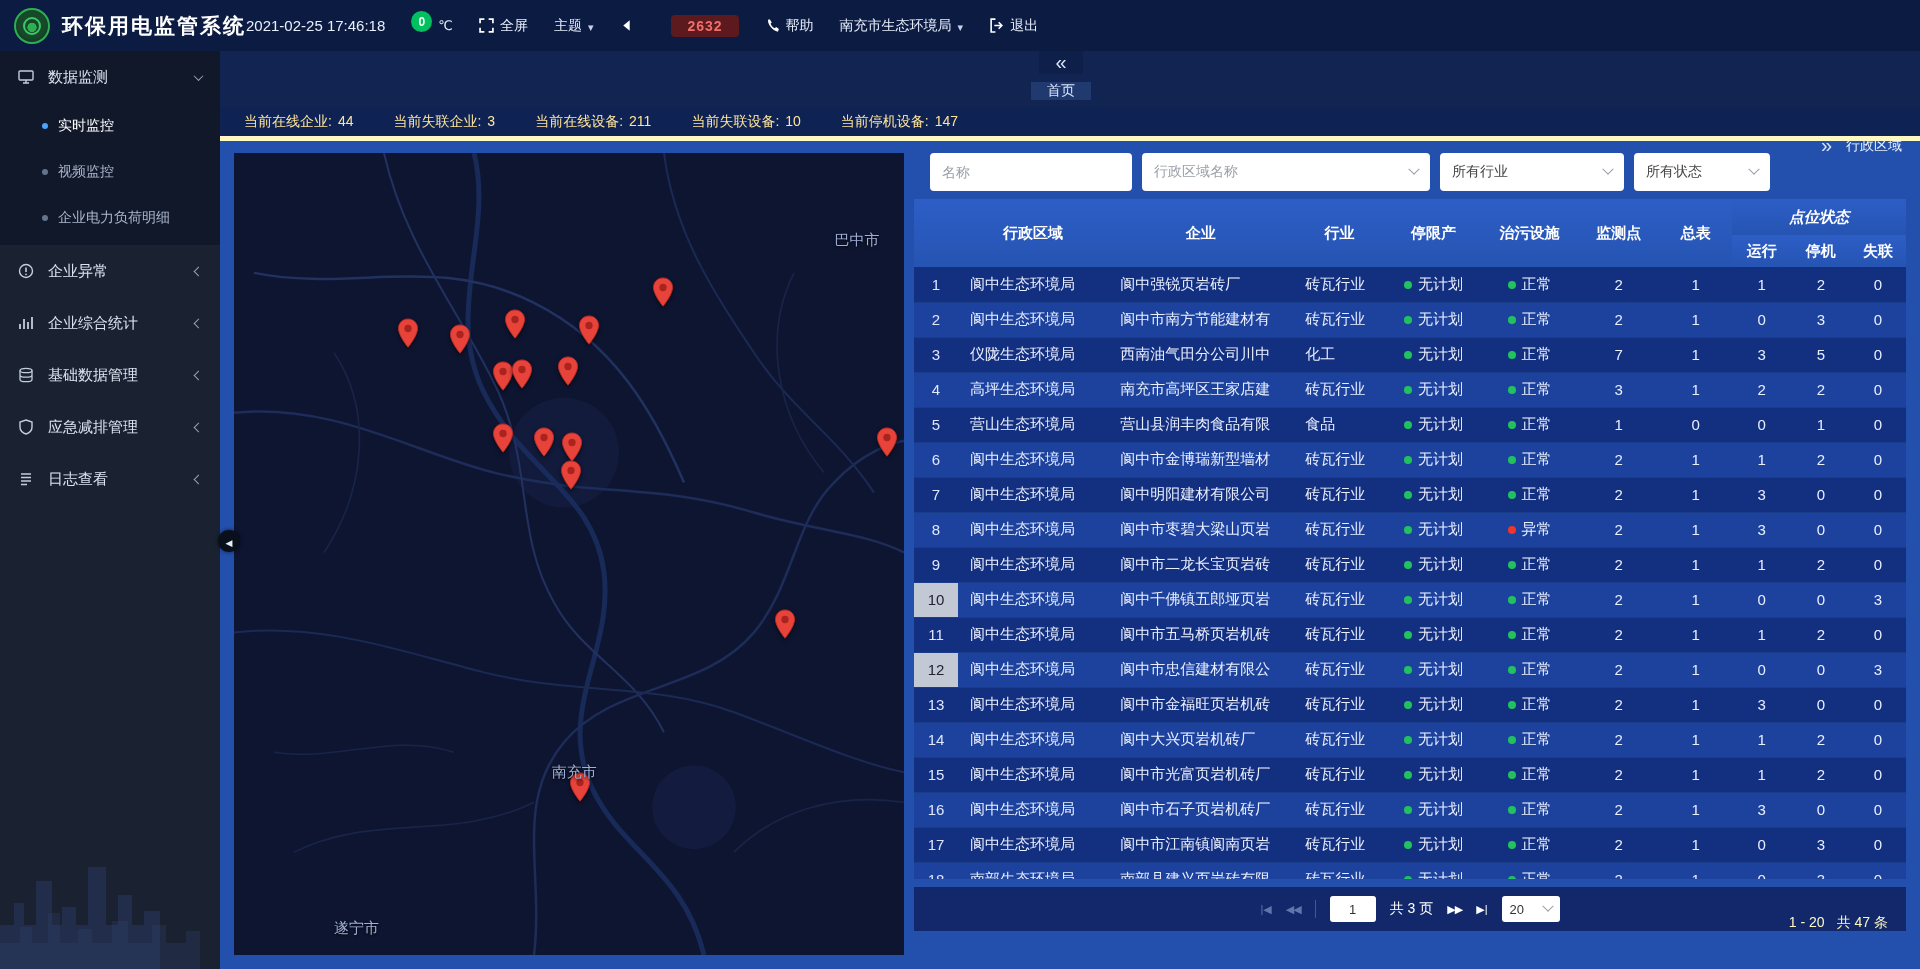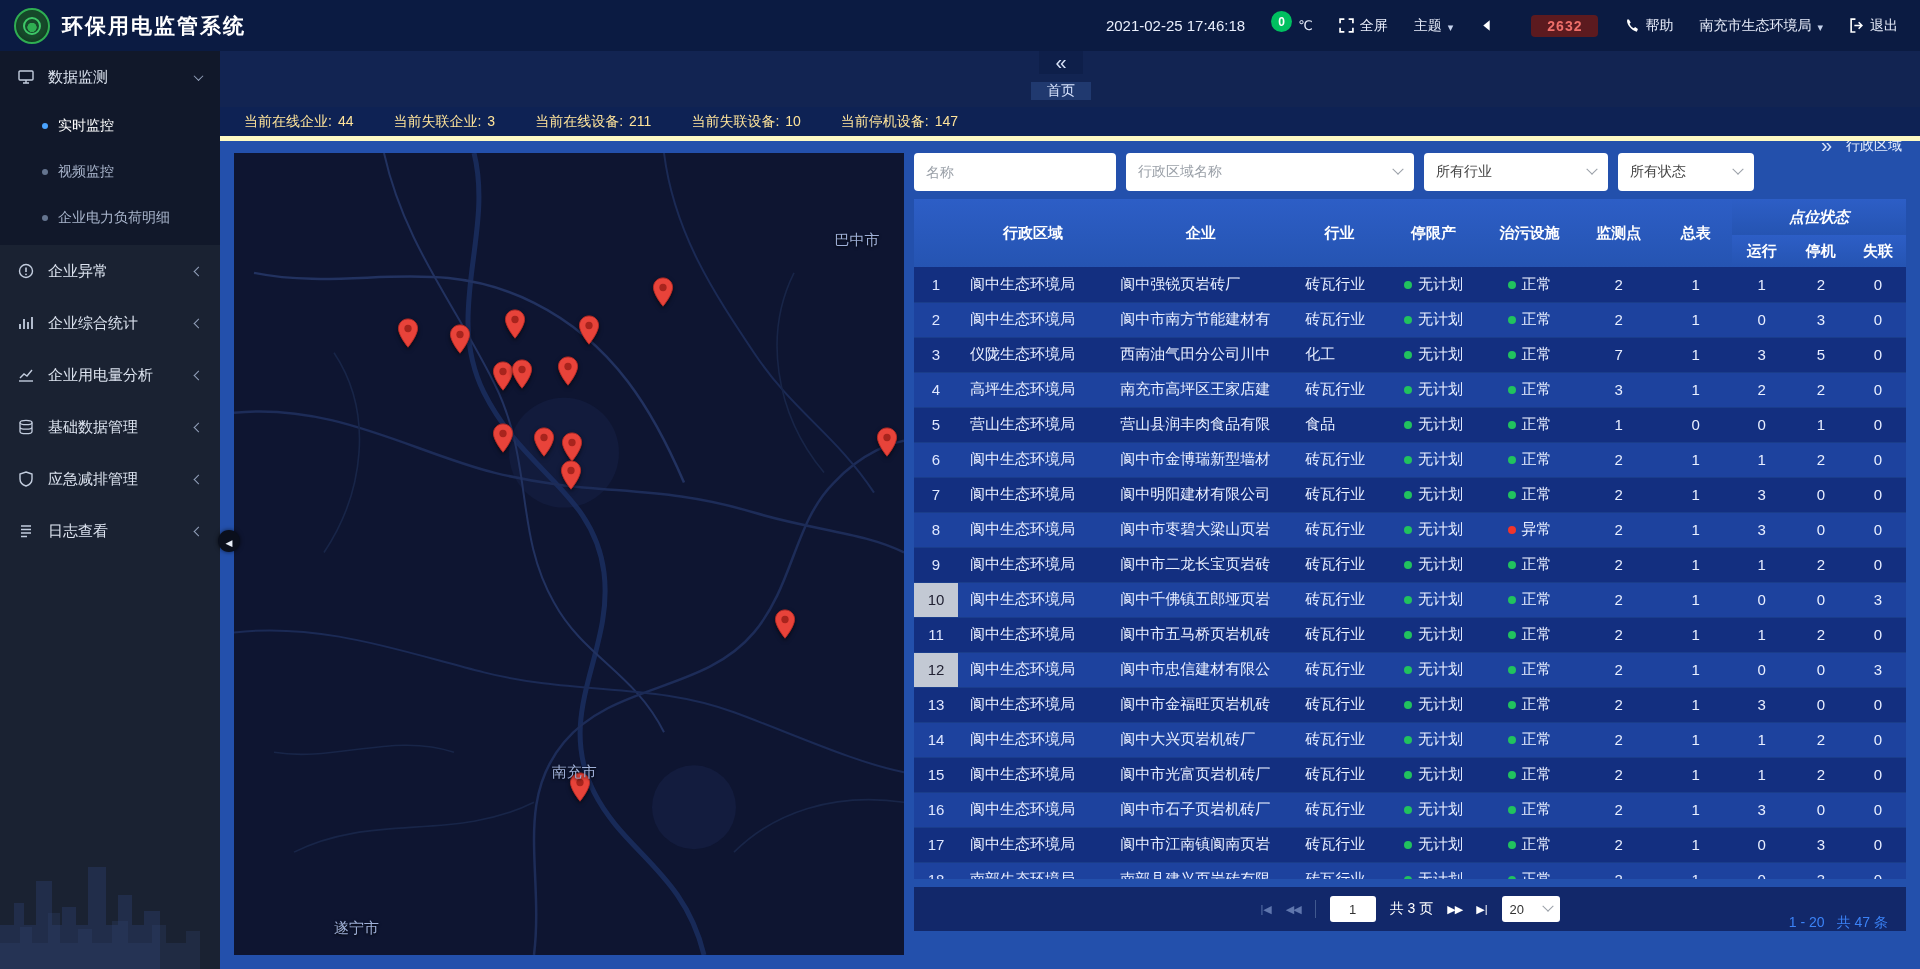--- a/index.html
+++ b/index.html
@@ -2,21 +2,21 @@
 <html><head>
 <meta charset="utf-8">
 <style>
   * { margin:0; padding:0; box-sizing:border-box; }
   html,body { width:1920px; height:969px; overflow:hidden; background:#2350ac;
     font-family:"Liberation Sans","DejaVu Sans",sans-serif; }
   body { position:relative; }
 
   
   .topbar { height:51px; background:#0b1b42; display:flex; align-items:center;
-    justify-content:space-between; padding:0 22px 0 14px; color:#e9eefb; }
+    padding:0 22px 0 14px; color:#e9eefb; }
   .tb-left { display:flex; align-items:center; gap:12px; }
   .logo { width:36px; height:36px; border-radius:50%; background:radial-gradient(circle at 50% 45%, #16492a 0 55%, #0b2a17 100%);
     border:2px solid #2fae52; display:flex; align-items:center; justify-content:center; }
   .logo-inner { width:18px; height:18px; border-radius:50%; border:2px solid #3ec768;
     background:radial-gradient(circle at 50% 60%, #2fae52 0 40%, transparent 45%); }
   .app-title { font-size:21px; font-weight:bold; letter-spacing:2px; color:#ffffff; }
   .tb-right { display:flex; align-items:center; gap:26px; font-size:14px; }
   .tb-item { display:flex; align-items:center; gap:6px; cursor:pointer; white-space:nowrap; }
   .tb-time { font-size:15px; }
   .temp-circle { width:21px; height:21px; border-radius:50%; background:#00c060; color:#fff;
@@ -81,21 +81,21 @@
 
   .collapse-handle { position:absolute; left:218px; top:530px; width:22px; height:22px; border-radius:50%;
     background:#0a0f1c; color:#e8eef8; display:flex; align-items:center; justify-content:center;
     cursor:pointer; z-index:5; box-shadow:0 0 4px rgba(0,0,0,.6); }
   .handle-arrow::before { content:"◀"; font-size:9px; }
 
   
   .panel { flex:1; display:flex; flex-direction:column; gap:8px; min-width:0; }
   .filters { height:38px; display:flex; gap:10px; flex-shrink:0; }
   .f-input { width:202px; height:38px; border:none; border-radius:4px; padding:0 12px;
-    font-size:14px; color:#333; background:#fff; outline:none; font-family:inherit; }
+    font-size:14px; color:#333; background:#fff; outline:none; font-family:inherit;margin-left:16px; }
   .f-input::placeholder { color:#9aa0a8; }
   .f-select { height:38px; background:#fff; border-radius:4px; display:flex; align-items:center;
     justify-content:space-between; padding:0 12px; font-size:14px; cursor:pointer; }
   .f-select .ftext { color:#444; }
   .f-select .ftext.muted { color:#9aa0a8; }
   .f-select.w-region { width:288px; }
   .f-select.w-industry { width:184px; }
   .f-select.w-status { width:136px; }
   .sel-caret { width:8px; height:8px; border-right:1.5px solid #9aa0a8; border-bottom:1.5px solid #9aa0a8;
     transform:rotate(45deg) translate(-2px,-2px); }
@@ -124,21 +124,21 @@
   .pg-btn.disabled { color:#5f76ad; cursor:default; }
   .icon-first::before { content:"|◀"; }
   .icon-prev::before { content:"◀◀"; letter-spacing:-1px; }
   .icon-next::before { content:"▶▶"; letter-spacing:-1px; }
   .icon-last::before { content:"▶|"; }
   .pg-divider { width:1px; height:18px; background:#41598f; }
   .pg-input { width:46px; height:26px; background:#fff; color:#333; border-radius:3px;
     display:flex; align-items:center; justify-content:center; font-size:13px; }
   .pg-size { width:58px; height:26px; background:#fff; color:#333; border-radius:3px; padding:0 8px;
     display:flex; align-items:center; justify-content:space-between; font-size:13px; cursor:pointer; }
-  .pg-range { position:absolute; right:18px; display:flex; gap:12px; color:#3b82f6;margin-top:28px; }
+  .pg-range { position:absolute; right:18px; display:flex; gap:12px; color:#fef9c3;margin-top:28px; }
 </style>
 </head>
 <body>
 
 <header class="topbar">
   <div class="tb-left">
     <span class="logo">
         <span class="logo-inner"></span>
       </span>
     <span class="app-title">环保用电监管系统</span>
@@ -228,30 +228,20 @@
             <svg viewBox="0 0 16 16">
               <path d="M2 14V9M6 14V4M10 14V7M14 14V2" stroke="currentColor" stroke-width="1.8" fill="none"></path>
             </svg>
           </span>
         <span class="mlabel">企业综合统计</span>
         <span class="m-arrow left"></span>
       </div>
       <div class="menu-group">
         <span class="micon">
             <svg viewBox="0 0 16 16">
-              <path d="M1 14h14" stroke="currentColor" stroke-width="1.4" fill="none"></path>
-              <path d="M2 11l4-4 3 2 5-6" stroke="currentColor" stroke-width="1.4" fill="none"></path>
-            </svg>
-          </span>
-        <span class="mlabel">企业用电量分析</span>
-        <span class="m-arrow left"></span>
-      </div>
-      <div class="menu-group">
-        <span class="micon">
-            <svg viewBox="0 0 16 16">
               <ellipse cx="8" cy="3.5" rx="6" ry="2.2" fill="none" stroke="currentColor" stroke-width="1.3"></ellipse>
               <path d="M2 3.5v9c0 1.2 2.7 2.2 6 2.2s6-1 6-2.2v-9M2 8c0 1.2 2.7 2.2 6 2.2S14 9.2 14 8" fill="none" stroke="currentColor" stroke-width="1.3"></path>
             </svg>
           </span>
         <span class="mlabel">基础数据管理</span>
         <span class="m-arrow left"></span>
       </div>
       <div class="menu-group">
         <span class="micon">
             <svg viewBox="0 0 16 16">

